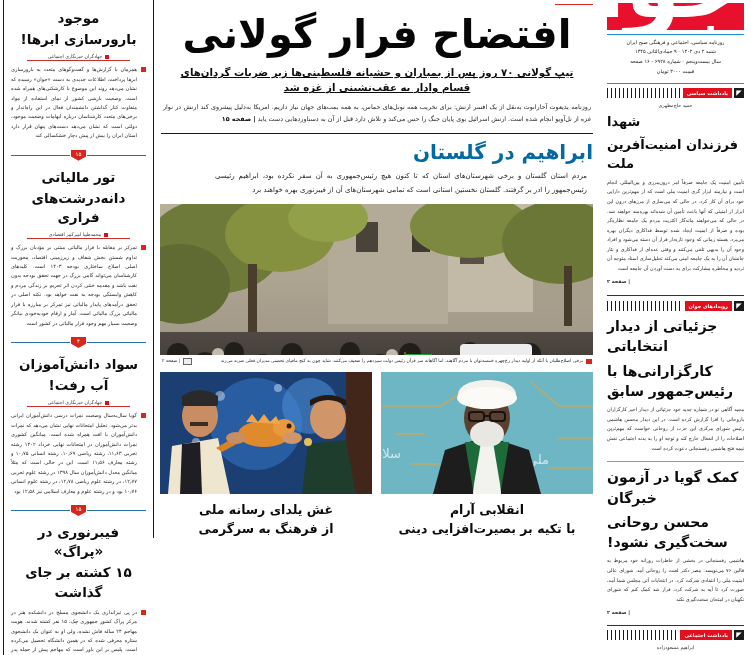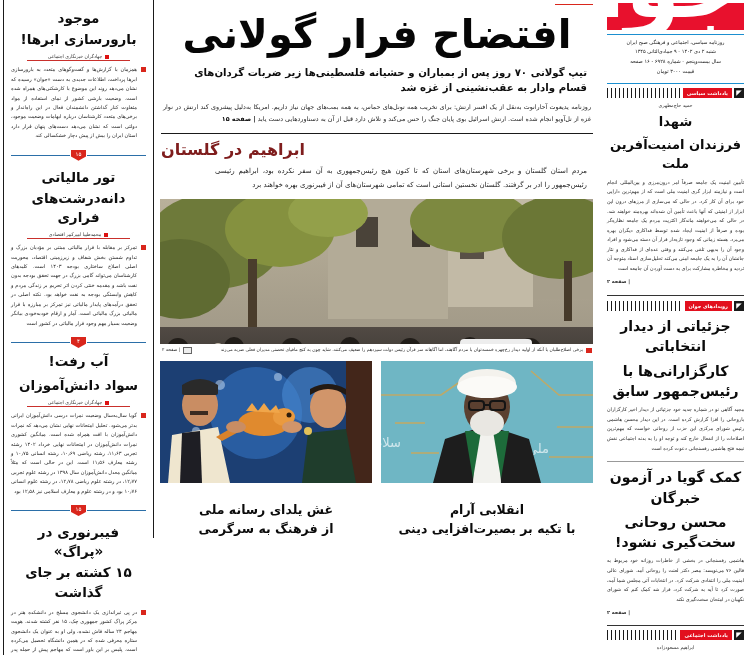--- a/index.html
+++ b/index.html
@@ -98,37 +98,39 @@
     font-weight: bold;
     text-align: center;
     line-height: 1.15;
     color: #060606;
     letter-spacing: -1px;
     padding: 2px 0 8px 0;
   }
   .main-sub {
     font-size: 10.2px;
     font-weight: bold;
+    text-align: center;
     line-height: 1.5;
     color: #0d0d0d;
     padding: 0 6px 5px 6px;
+    text-decoration: underline;
   }
   .main-lede {
     font-size: 6.4px;
     line-height: 1.95;
     text-align: justify;
     color: #262626;
     padding: 0 2px 4px 2px;
   }
   .pg-ref { font-weight: bold; color: #111; }
   .hr-black { height: 1px; background: #1a1a1a; margin: 3px 0 7px 0; }
 
   .sec-head {
-    font-size: 16px; font-weight: bold; text-align: left;
-    color: #7f1d1d; line-height: 1.25; padding-bottom: 5px;
+    font-size: 20px; font-weight: bold; text-align: right;
+    color: #0369a1; line-height: 1.25; padding-bottom: 5px;
     letter-spacing: -0.5px;
   }
   .sec-lede {
     font-size: 7px; line-height: 1.95; text-align: justify;
     color: #222; padding: 0 6px 6px 6px; margin-left: 48px;
   }
 
   
   .photo { position: relative; overflow: hidden; background: #333; }
   .photo-main { width: 433px; height: 255px; }
@@ -142,21 +144,21 @@
   .cap-box {
     width: 9px; height: 7px; border: 1px solid #666; flex: none;
     background: #eee;
   }
 
   .bottom-row { display: flex; gap: 9px; margin-top: 2px; }
   .bcol { width: 212px; }
   .photo-bot { width: 212px; height: 122px; }
   .bot-title {
     font-size: 12.5px; font-weight: bold; text-align: center;
-    line-height: 1.45; color: #0b0b0b; padding-top: 18px;
+    line-height: 1.45; color: #0b0b0b; padding-top: 7px;
     letter-spacing: -0.3px;
   }
 
   
   .right-rail {
     width: 151px; height: 655px;
     order: 1;
     padding: 0;
     display: flex; flex-direction: column;
     background: #fff;
@@ -209,21 +211,21 @@
     white-space: nowrap; flex: none; font-weight: bold;
   }
   .badge-bars {
     flex: 1;
     background: repeating-linear-gradient(90deg,#1a1a1a 0 1.5px,#fff 1.5px 4px);
   }
   .rr-author {
     text-align: center; font-size: 4.8px; color: #333; padding-bottom: 5px;
   }
   .rr-title {
-    text-align: center; font-size: 13px; font-weight: bold;
+    text-align: left; font-size: 13px; font-weight: bold;
     color: #0b0b0b; line-height: 1.45; padding-bottom: 4px;
     letter-spacing: -0.3px;
   }
   .rr-title.small { font-size: 14px; }
   .rr-body {
     font-size: 4.9px; line-height: 1.95; text-align: justify; color: #262626;
     padding-bottom: 4px;
   }
   .rr-hr { height: 1px; background: #333; margin: 5px 0 6px 0; }
   .rr-hr.thin { background: #999; }
@@ -528,22 +530,22 @@
       </div>
       <div class="rail-body">تمرکز بر مقابله با فرار مالیاتی مبتنی بر مؤدیان بزرگ و تداوم شستن بخش شفاف و زیرزمینی اقتصاد، محوریت اصلی اصلاح ساختاری بودجه ۱۴۰۳ است. کلیدهای کارشناسان می‌تواند گامی بزرگ در جهت تحقق بودجه بدون نفت باشد و مقدمه خنثی کردن اثر تحریم بر زندگی مردم و کاهش وابستگی بودجه به نفت خواهد بود. نکته اصلی در تحقق درآمدهای پایدار مالیاتی نیز تمرکز بر مبارزه با فرار مالیاتی بزرگ مالیاتی است. آمار و ارقام خودبه‌خودی بیانگر وضعیت بسیار مهم وجود فرار مالیاتی در کشور است</div>
     </div>
     <div class="rail-sep">
       <span class="line"></span>
       <span class="pagetag">۴</span>
       <span class="line"></span>
     </div>
 
     <div class="rail-item">
+      <div class="rail-title">سواد دانش‌آموزان</div>
       <div class="rail-title" style="padding-top:0">آب رفت!</div>
-      <div class="rail-title">سواد دانش‌آموزان</div>
       <div class="rail-byline">
         <span class="byline-dot"></span>
         <span class="txt">جهادگران خبرنگاری اجتماعی</span>
       </div>
       <div class="rail-body">گویا سال‌به‌سال وضعیت نمرات درسی دانش‌آموزان ایرانی بدتر می‌شود. تحلیل امتحانات نهایی نشان می‌دهد که نمرات دانش‌آموزان با افت همراه شده است. میانگین کشوری نمرات دانش‌آموزان در امتحانات نهایی خرداد ۱۴۰۲ رشته تجربی ۱۱٫۶۳، رشته ریاضی ۱۰٫۶۹، رشته انسانی ۱۰٫۷۵ و رشته معارف ۱۱٫۵۶ است. این در حالی است که مثلاً میانگین معدل دانش‌آموزان سال ۱۳۹۸ در رشته علوم تجربی ۱۲٫۷۷، در رشته علوم ریاضی ۱۲٫۷۸، در رشته علوم انسانی ۱۰٫۷۶ بود و در رشته علوم و معارف اسلامی نیز ۱۲٫۵۸ بود</div>
     </div>
     <div class="rail-sep">
       <span class="line"></span>
       <span class="pagetag">۱۵</span>
       <span class="line"></span>

